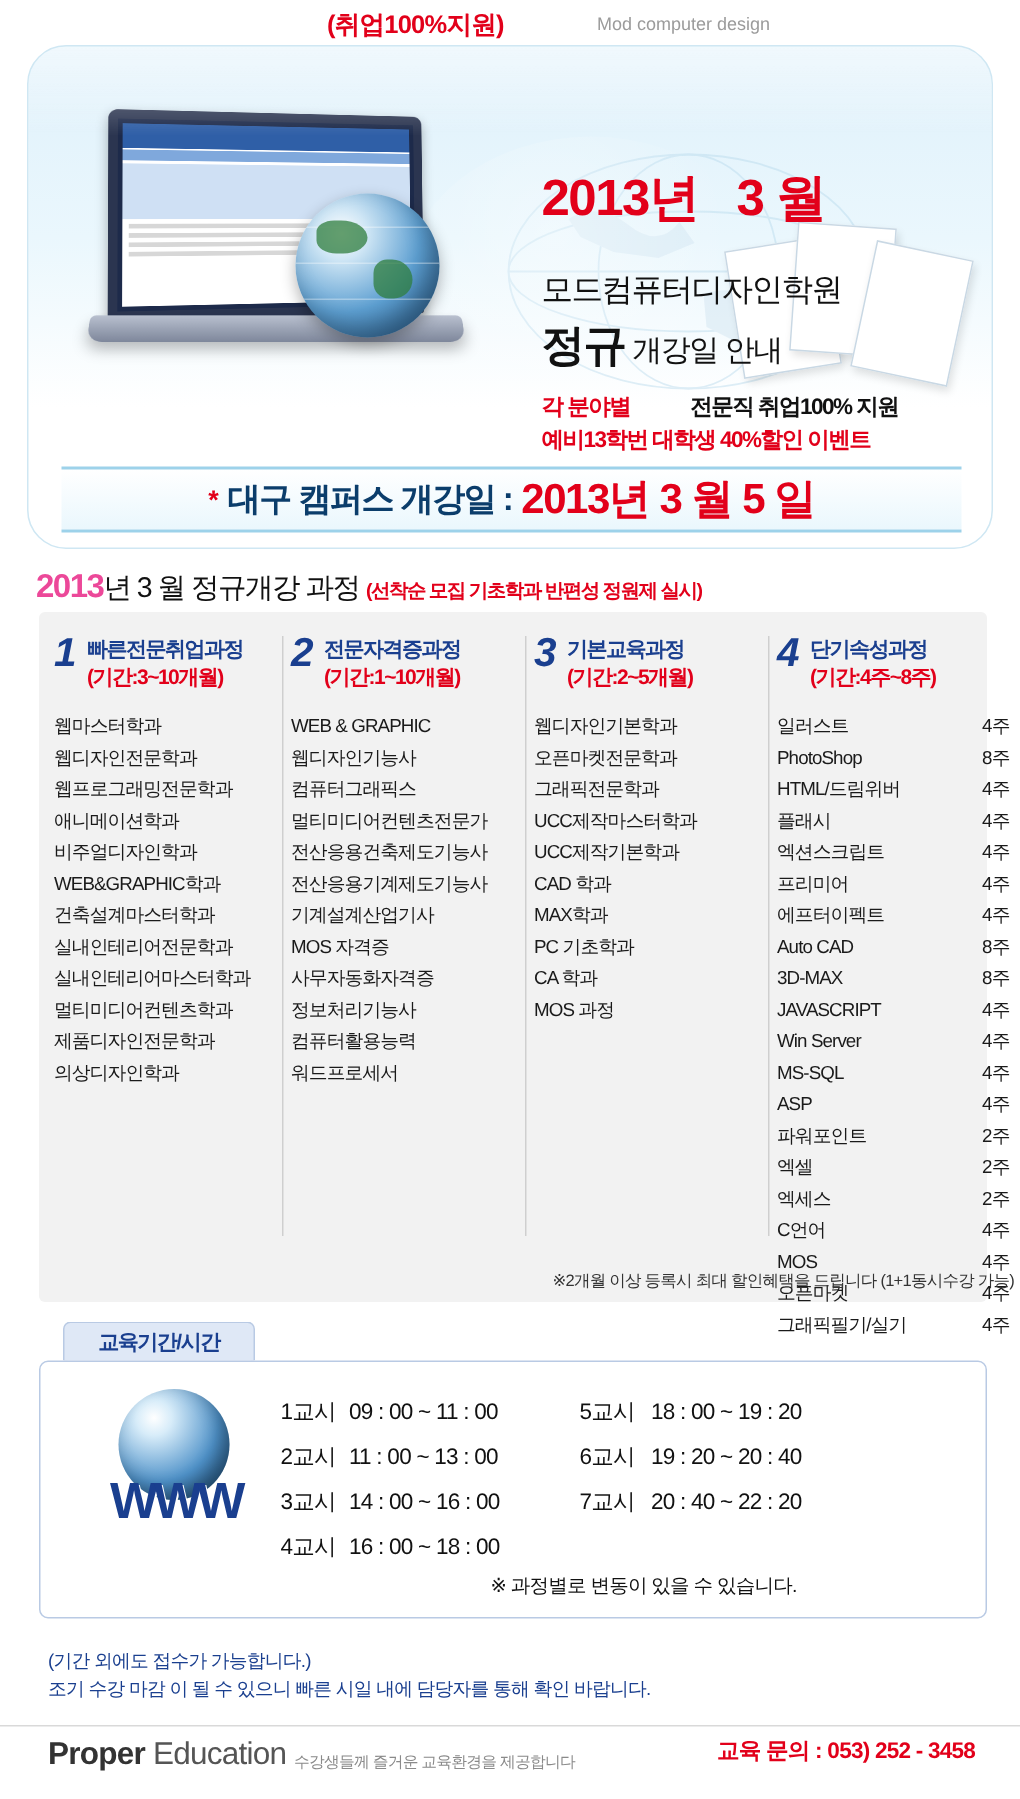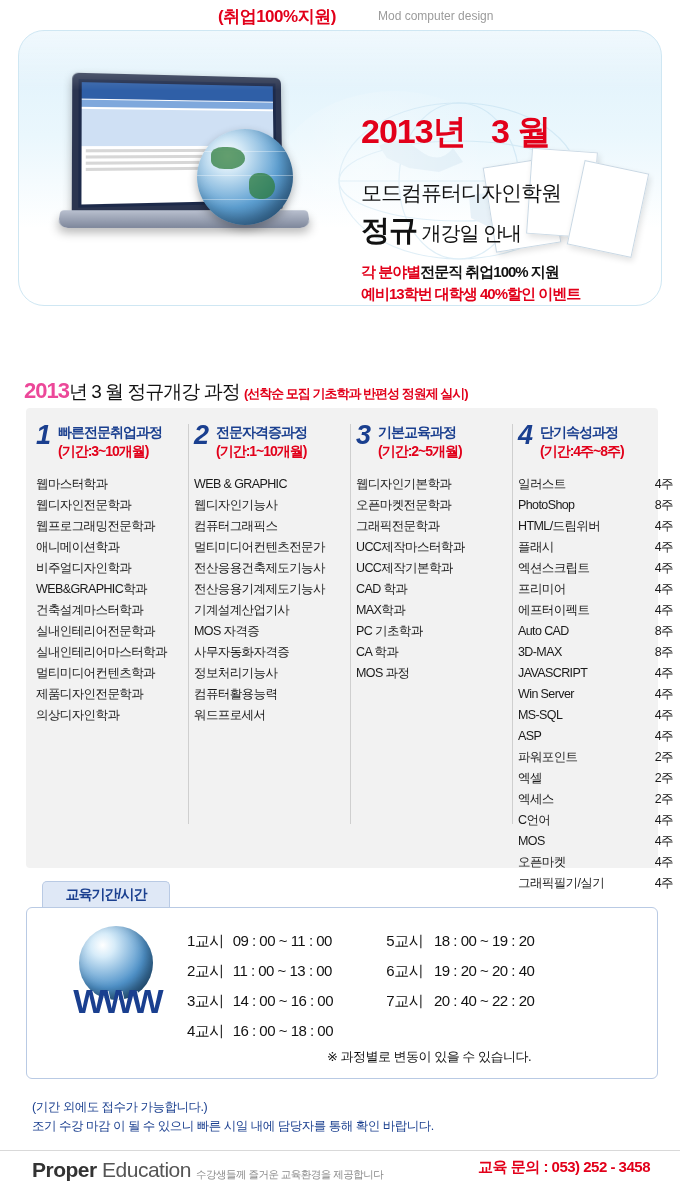--- a/index.html
+++ b/index.html
@@ -17,27 +17,27 @@
   .top-strip {
     position:absolute; left:0; top:0; width:680px; height:30px;
     background:#ffffff;
   }
   .top-badge {
     position:absolute; left:218px; top:5px;
     font-size:17px; font-weight:bold; color:#e2001a;
     letter-spacing:-0.5px;
   }
   .top-brand {
-    position:absolute; left:378px; top:9px;
+    position:absolute; left:398px; top:9px;
     font-size:12px; color:#9b9b9b;
   }
 
   
   .hero {
-    position:absolute; left:18px; top:30px; width:644px; height:276px;
+    position:absolute; left:18px; top:30px; width:644px; height:336px;
     background: linear-gradient(180deg,#dff1fb 0%, #eaf7fd 38%, #ffffff 72%, #ffffff 100%);
     border-radius:26px;
     border:1px solid #cfe7f3;
     overflow:hidden;
   }
   .hero::after{
     content:""; position:absolute; left:0; top:0; width:644px; height:60px;
     background:linear-gradient(180deg,rgba(255,255,255,.55),rgba(255,255,255,0));
   }
   .globe-bg {
@@ -116,21 +116,21 @@
   .hero-acad{
     font-size:21px; color:#111; letter-spacing:-1px; margin-bottom:4px;
   }
   .hero-reg{
     font-size:20px; color:#111; letter-spacing:-1px; margin-bottom:10px;
   }
   .hero-reg b{font-size:29px; font-weight:bold;}
   .hero-sub1{
     font-size:15px; font-weight:bold; color:#e2001a; letter-spacing:-1px; line-height:1.45;
   }
-  .hero-sub1 .blk{color:#111;}
+  .hero-sub1 .blk{color:#111;padding-left:40px;}
 
   .hero-bar{
     position:absolute; left:22px; top:280px; width:600px; height:44px;
     border-top:2px solid #9dd2ea; border-bottom:2px solid #9dd2ea;
     display:flex; align-items:center; justify-content:center; gap:6px;
     background:linear-gradient(180deg,#ffffff,#eaf7fd);
   }
   .hero-bar .star{color:#e2001a;font-size:18px;font-weight:bold;}
   .hero-bar .label{font-size:22px;font-weight:bold;color:#0b3d6b;letter-spacing:-1px;}
   .hero-bar .value{font-size:28px;font-weight:bold;color:#e2001a;letter-spacing:-1px;}
@@ -421,20 +421,21 @@
       <li><span>파워포인트</span><span class="wk">2주</span></li>
       <li><span>엑셀</span><span class="wk">2주</span></li>
       <li><span>엑세스</span><span class="wk">2주</span></li>
       <li><span>C언어</span><span class="wk">4주</span></li>
       <li><span>MOS</span><span class="wk">4주</span></li>
       <li><span>오픈마켓</span><span class="wk">4주</span></li>
       <li><span>그래픽필기/실기</span><span class="wk">4주</span></li>
     </ul>
   </div>
 
+  <div class="courses-note">※2개월 이상 등록시 최대 할인혜택을 드립니다 (1+1동시수강 가능)</div>
 </div>
 
 <div class="sched-tab">교육기간/시간</div>
 <div class="sched-box">
   <div class="www">
     <div class="g"></div>
     <div class="t">WWW</div>
   </div>
   <div class="sched-rows">
     <div class="srow">

